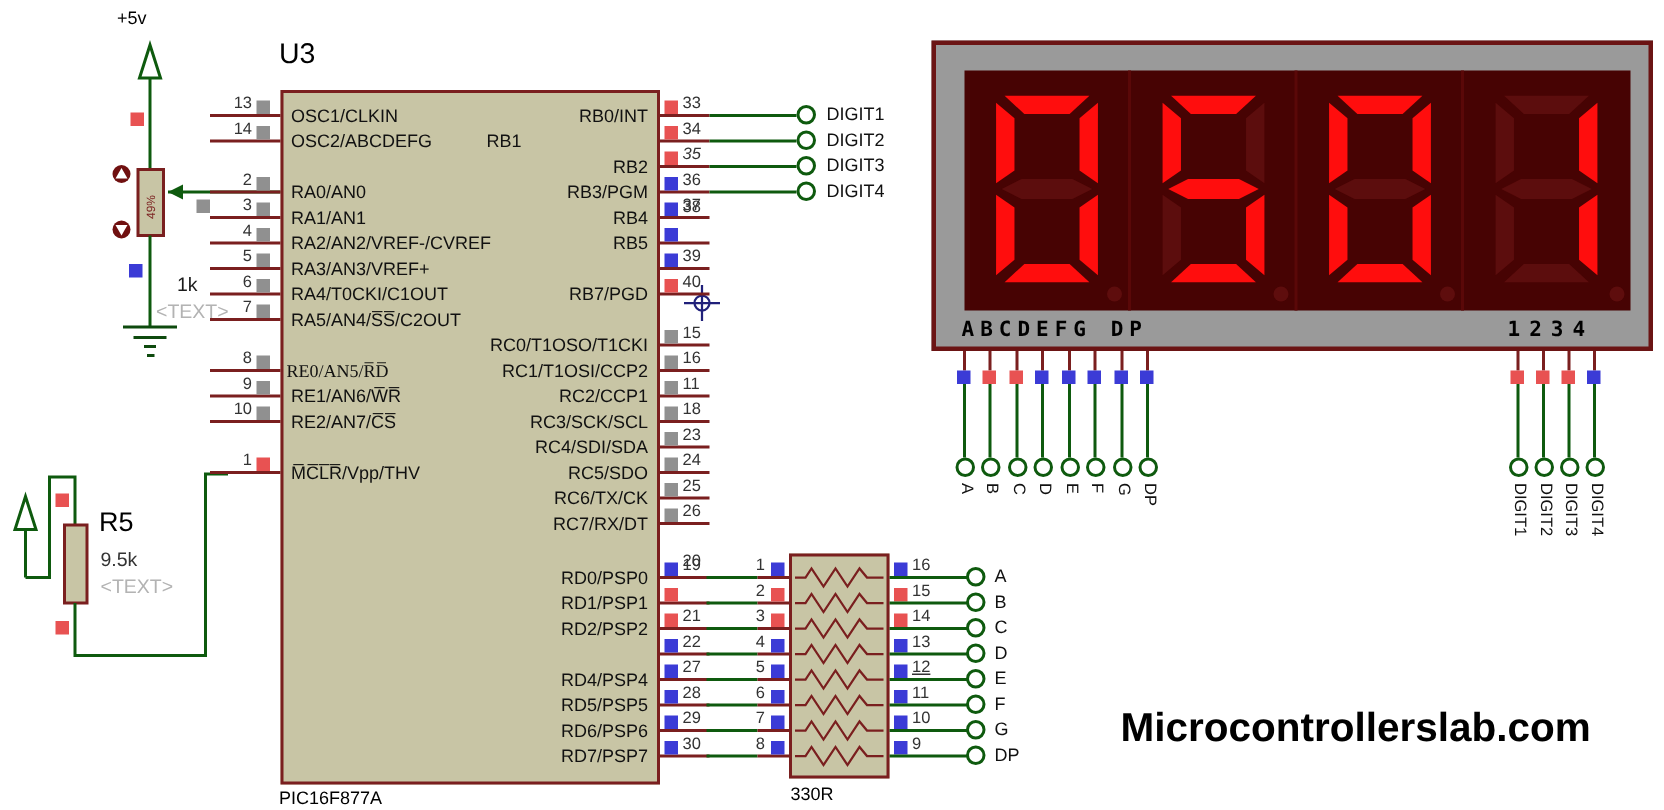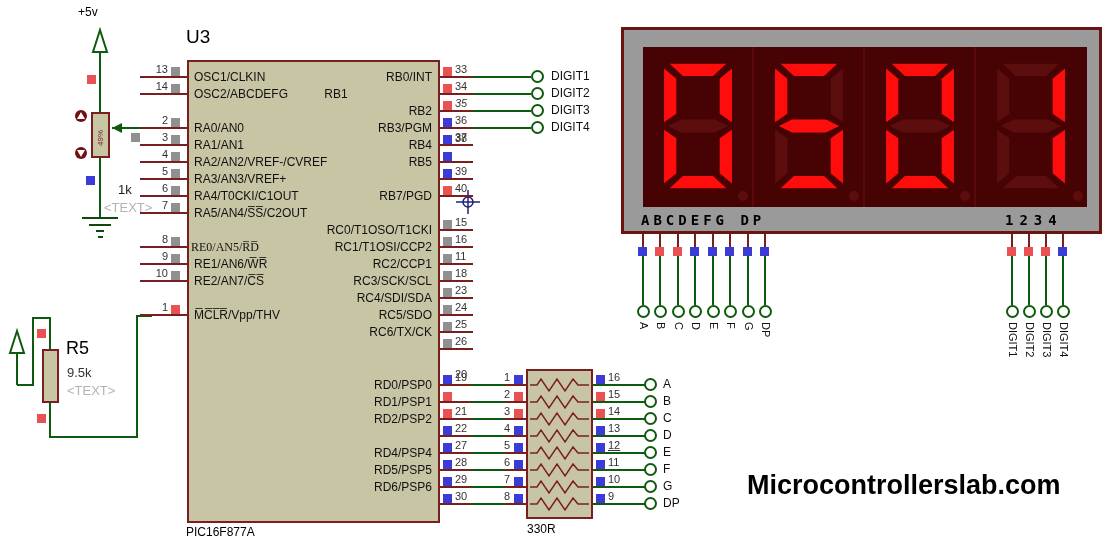--- a/index.html
+++ b/index.html
@@ -262,20 +262,21 @@
     <div class="sq gray" style="left: 443px; top: 305px;"></div>
     <div class="num" style="left: 455px; top: 301px; width: 26px;">24</div>
     <div class="plabel" style="left: 240px; top: 308px; width: 192px; text-align: right;">RC5/SDO</div>
     <div class="wire" style="left: 440px; top: 331px; width: 33px; height: 2px; background: rgb(122, 31, 31);"></div>
     <div class="sq gray" style="left: 443px; top: 322px;"></div>
     <div class="num" style="left: 455px; top: 318px; width: 26px;">25</div>
     <div class="plabel" style="left: 240px; top: 325px; width: 192px; text-align: right;">RC6/TX/CK</div>
     <div class="wire" style="left: 440px; top: 348px; width: 33px; height: 2px; background: rgb(122, 31, 31);"></div>
     <div class="sq gray" style="left: 443px; top: 339px;"></div>
     <div class="num" style="left: 455px; top: 335px; width: 26px;">26</div>
+    <div class="plabel" style="left: 240px; top: 342px; width: 192px; text-align: right;">RC7/RX/DT</div>
     <div class="wire" style="left: 440px; top: 384px; width: 33px; height: 2px; background: rgb(122, 31, 31);"></div>
     <div class="sq blue" style="left: 443px; top: 375px;"></div>
     <div class="num" style="left: 455px; top: 371px; width: 26px;">19</div>
     <div class="plabel" style="left: 240px; top: 378px; width: 192px; text-align: right;">RD0/PSP0</div>
     <div class="wire" style="left: 440px; top: 401px; width: 33px; height: 2px; background: rgb(122, 31, 31);"></div>
     <div class="sq red" style="left: 443px; top: 392px;"></div>
     <div class="num" style="left: 455px; top: 368px; width: 26px;">20</div>
     <div class="plabel" style="left: 240px; top: 395px; width: 192px; text-align: right;">RD1/PSP1</div>
     <div class="wire" style="left: 440px; top: 418px; width: 33px; height: 2px; background: rgb(122, 31, 31);"></div>
     <div class="sq red" style="left: 443px; top: 409px;"></div>
@@ -292,20 +293,21 @@
     <div class="sq blue" style="left: 443px; top: 460px;"></div>
     <div class="num" style="left: 455px; top: 456px; width: 26px;">28</div>
     <div class="plabel" style="left: 240px; top: 463px; width: 192px; text-align: right;">RD5/PSP5</div>
     <div class="wire" style="left: 440px; top: 486px; width: 33px; height: 2px; background: rgb(122, 31, 31);"></div>
     <div class="sq blue" style="left: 443px; top: 477px;"></div>
     <div class="num" style="left: 455px; top: 473px; width: 26px;">29</div>
     <div class="plabel" style="left: 240px; top: 480px; width: 192px; text-align: right;">RD6/PSP6</div>
     <div class="wire" style="left: 440px; top: 503px; width: 33px; height: 2px; background: rgb(122, 31, 31);"></div>
     <div class="sq blue" style="left: 443px; top: 494px;"></div>
     <div class="num" style="left: 455px; top: 490px; width: 26px;">30</div>
+    <div class="plabel" style="left: 240px; top: 497px; width: 192px; text-align: right;">RD7/PSP7</div>
     <div class="wire" style="left: 473px; top: 76px; width: 58px; height: 2px; background: rgb(14, 90, 14);"></div>
     <div class="term" style="left: 531px; top: 70px;"></div>
     <div class="plabel" style="left: 551px; top: 69px;">DIGIT1</div>
     <div class="wire" style="left: 473px; top: 93px; width: 58px; height: 2px; background: rgb(14, 90, 14);"></div>
     <div class="term" style="left: 531px; top: 87px;"></div>
     <div class="plabel" style="left: 551px; top: 86px;">DIGIT2</div>
     <div class="wire" style="left: 473px; top: 110px; width: 58px; height: 2px; background: rgb(14, 90, 14);"></div>
     <div class="term" style="left: 531px; top: 104px;"></div>
     <div class="plabel" style="left: 551px; top: 103px;">DIGIT3</div>
     <div class="wire" style="left: 473px; top: 127px; width: 58px; height: 2px; background: rgb(14, 90, 14);"></div>

